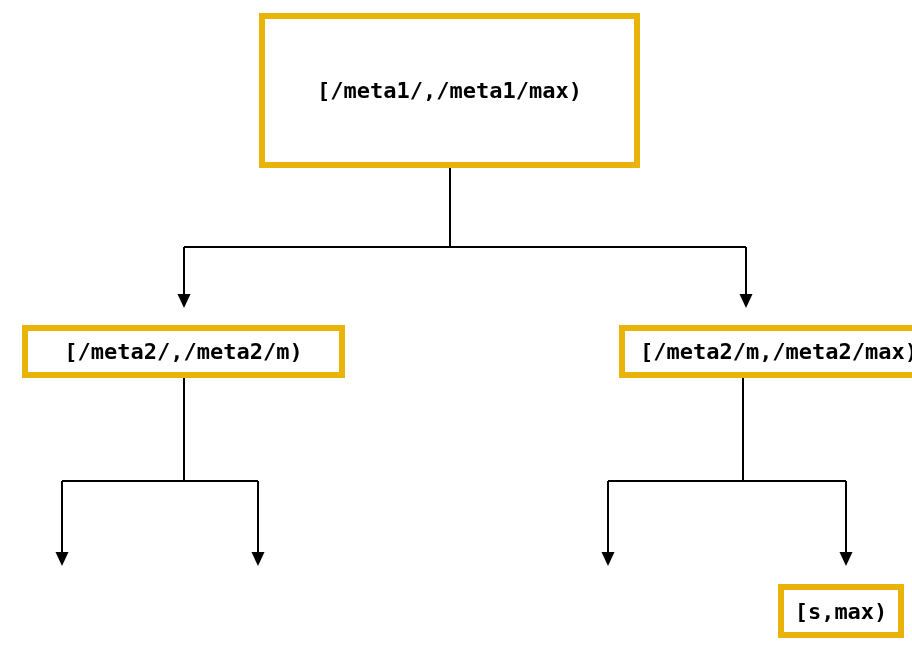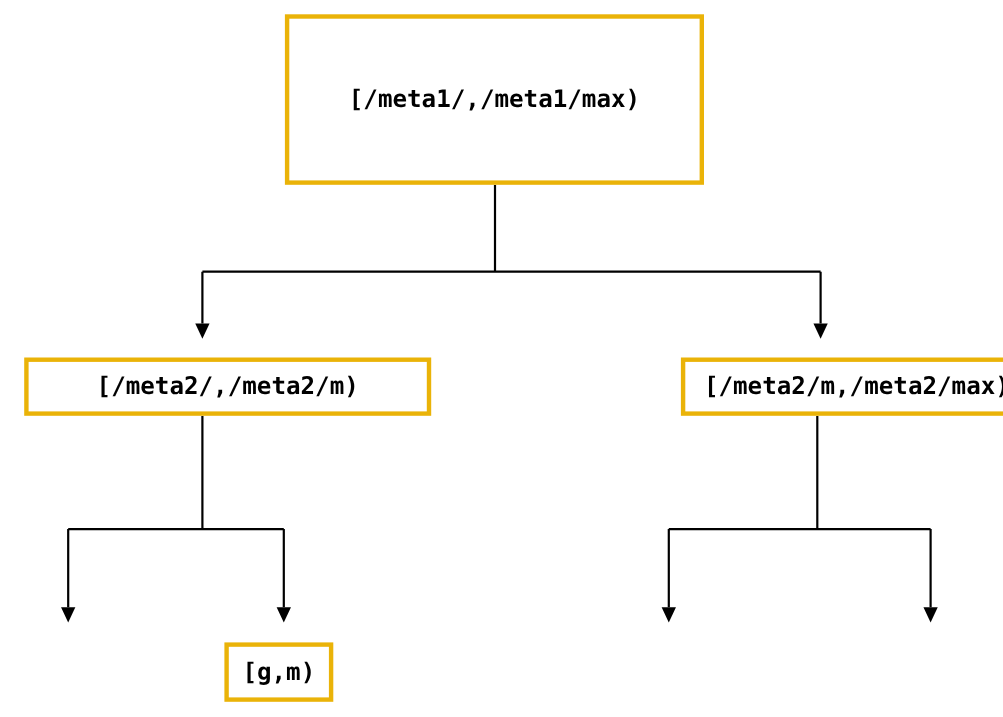--- a/index.html
+++ b/index.html
@@ -17,33 +17,33 @@
   .edges {
     position: absolute;
     left: 0;
     top: 0;
     width: 912px;
     height: 652px;
   }
   .node {
     position: absolute;
     box-sizing: border-box;
-    border: 4px solid #eab308;
+    border: 6px solid #eab308;
     background: #ffffff;
     display: flex;
     align-items: center;
     justify-content: center;
     font-family: "DejaVu Sans Mono", "Liberation Mono", monospace;
     font-weight: bold;
     font-size: 22px;
     color: #000000;
     white-space: nowrap;
   }
   .node-root      { left: 259px; top: 13px;  width: 381px; height: 155px; }
-  .node-n2-left   { left: 22px;  top: 325px; width: 370px; height: 53px; }
+  .node-n2-left   { left: 22px;  top: 325px; width: 323px; height: 53px; }
   .node-n2-right  { left: 583px; top: 325px; width: 320px; height: 53px; margin-left: 36px; }
   .node-leaf-ag   { left: 8px;   top: 584px; width: 99px;  height: 54px; }
   .node-leaf-gm   { left: 204px; top: 584px; width: 99px;  height: 54px; }
   .node-leaf-ms   { left: 554px; top: 584px; width: 99px;  height: 54px; }
   .node-leaf-smax { left: 778px; top: 584px; width: 126px; height: 54px; }
 </style>
 </head>
 <body>
 
 <div class="canvas">
@@ -69,17 +69,17 @@
     </g>
   </svg>
 
   <div class="node node-root">[/meta1/,/meta1/max)</div>
 
   <div class="node node-n2-left">[/meta2/,/meta2/m)</div>
 
   <div class="node node-n2-right">[/meta2/m,/meta2/max)</div>
 
 
-  <div class="node node-leaf-gm">[g,m)</div>
 
 
+  <div class="node node-leaf-smax">[s,max)</div>
 
 </div>
 
 </body></html>

